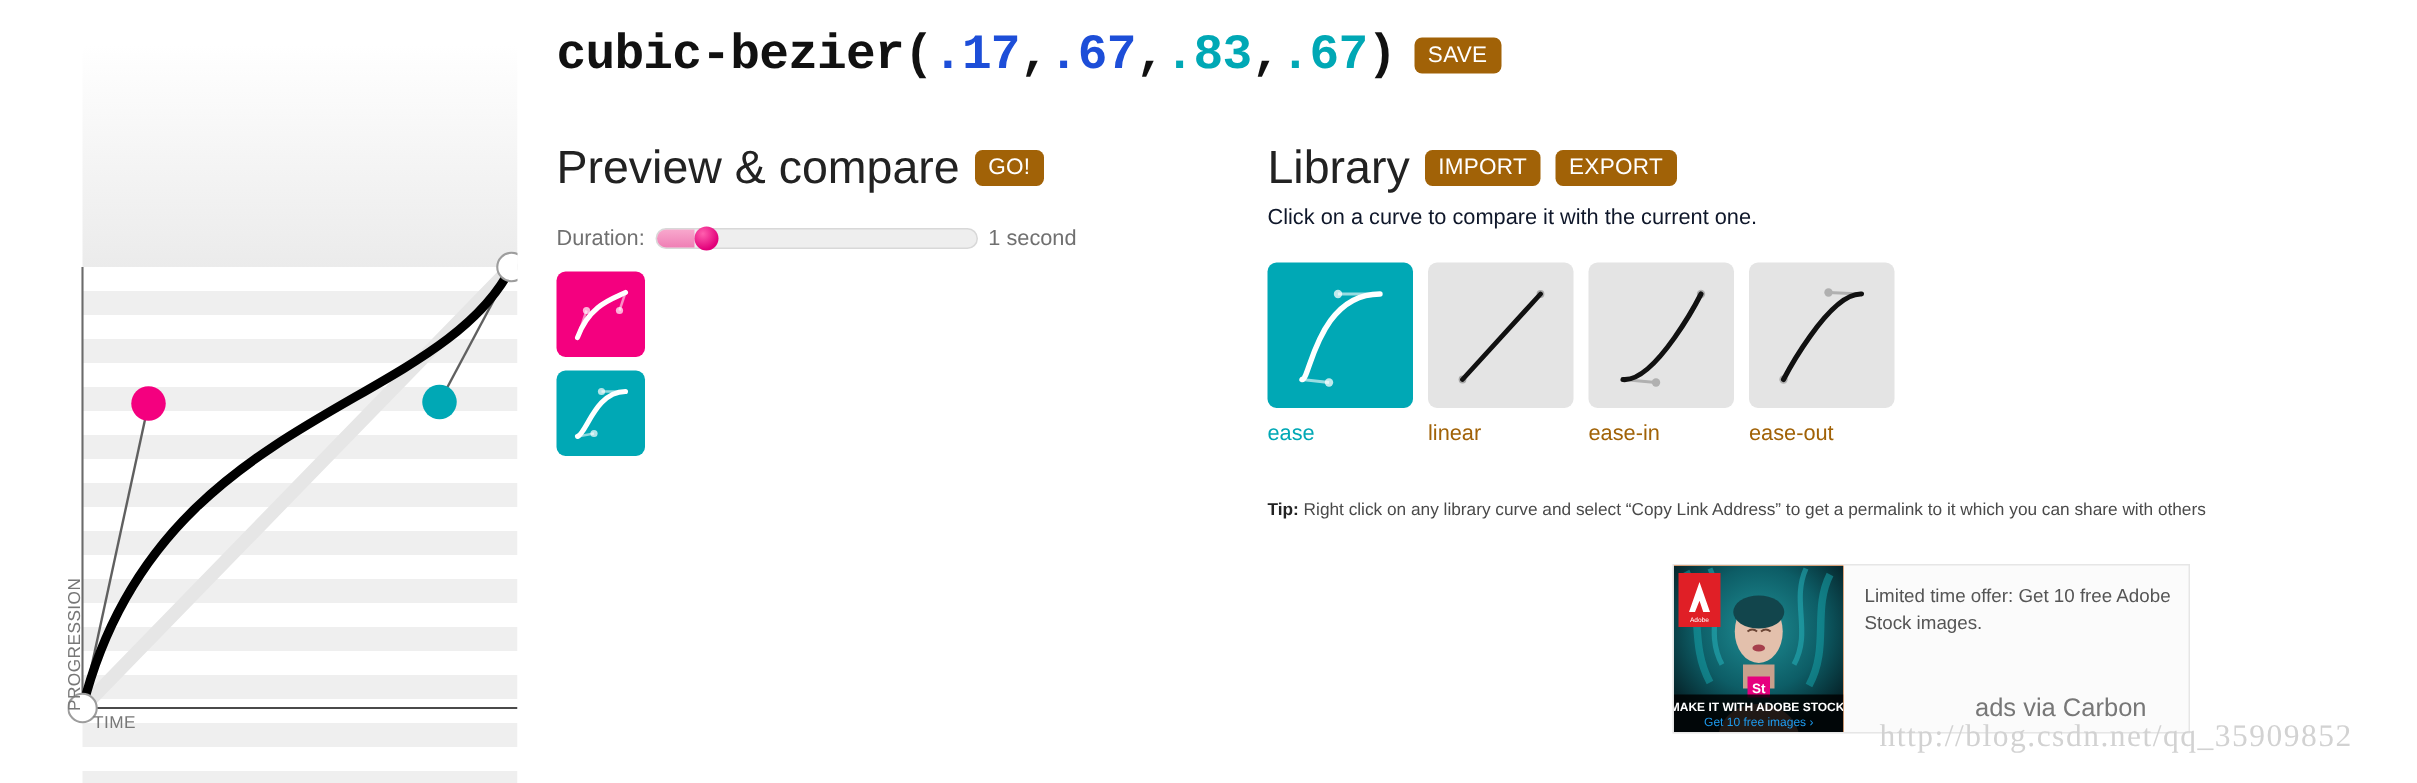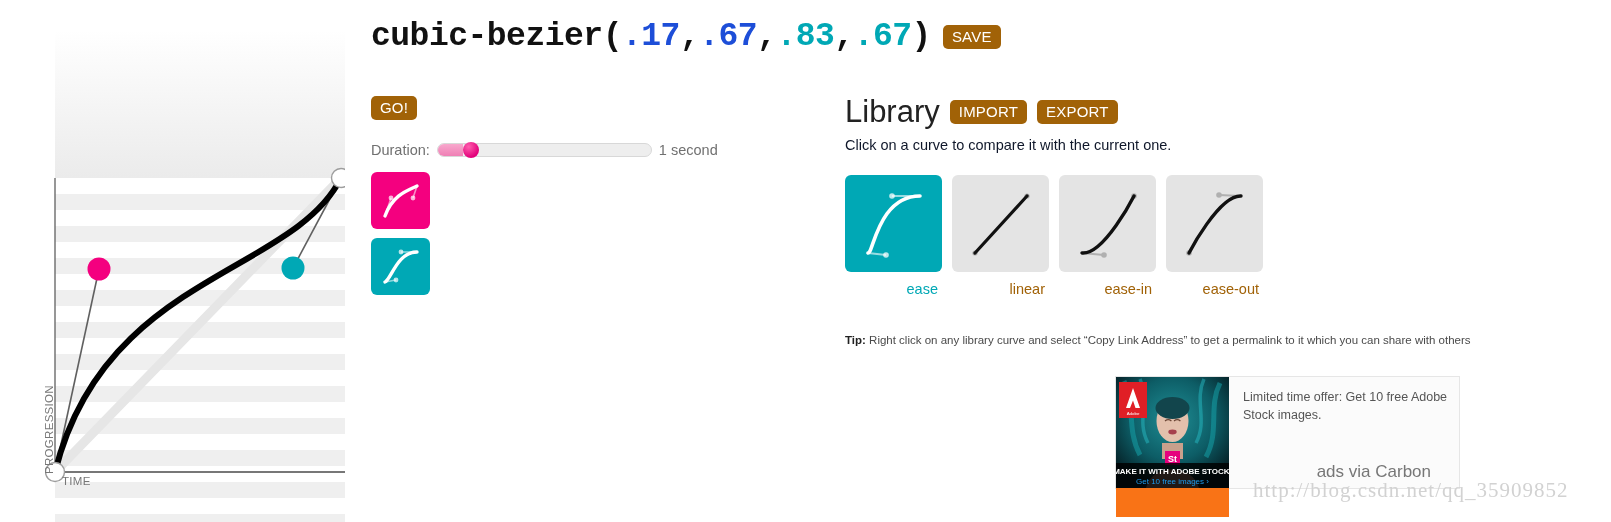--- a/index.html
+++ b/index.html
@@ -121,21 +121,21 @@
   .swatch.teal { background: #00a8b5; }
   .swatch svg { position: absolute; left: 0; top: 0; }
 
   
   #library-section { position: absolute; left: 845px; top: 96px; }
   #library-grid {
     display: flex;
     gap: 14px;
     margin-top: 22px;
   }
-  .lib-item { width: 93px; text-align: right; cursor: pointer; }
+  .lib-item { width: 93px; text-align: left; cursor: pointer; }
   .lib-thumb {
     width: 97px; height: 97px;
     border-radius: 6px;
     background: #e4e4e4;
     position: relative;
   }
   .lib-item.selected .lib-thumb { background: #00a8b5; }
   .lib-label {
     margin-top: 9px;
     font-size: 14.5px;
@@ -160,21 +160,21 @@
     left: 1115px;
     top: 376px;
     width: 345px;
     height: 113px;
     background: #fbfbfb;
     border: 1px solid #e6e6e6;
     box-sizing: border-box;
     display: flex;
   }
   #ad-img {
-    width: 113px; height: 140px;
+    width: 113px; height: 111px;
     position: relative;
     overflow: hidden;
     flex: none;
     background: #f97316;
   }
   #ad-text {
     flex: 1;
     padding: 12px 10px 0 14px;
     position: relative;
   }
@@ -243,20 +243,21 @@
   </svg>
 </div>
 
 <div id="title-row">
   <div id="bezier-title"><span>cubic-bezier(</span><span class="p1">.17</span><span>,</span><span class="p1">.67</span><span>,</span><span class="p2">.83</span><span>,</span><span class="p2">.67</span><span>)</span></div>
   <button class="gbtn">SAVE</button>
 </div>
 
 <div id="preview-section">
   <div class="section-head">
+    <span class="section-title">Preview &amp; compare</span>
     <button class="gbtn">GO!</button>
   </div>
 
   <div id="duration-row">
     <span>Duration:</span>
     <div id="duration-slider">
       <div id="duration-fill" style="width: 12%;"></div>
       <div id="duration-thumb" style="left: 12%;"></div>
     </div>
     <span>1 second</span>

